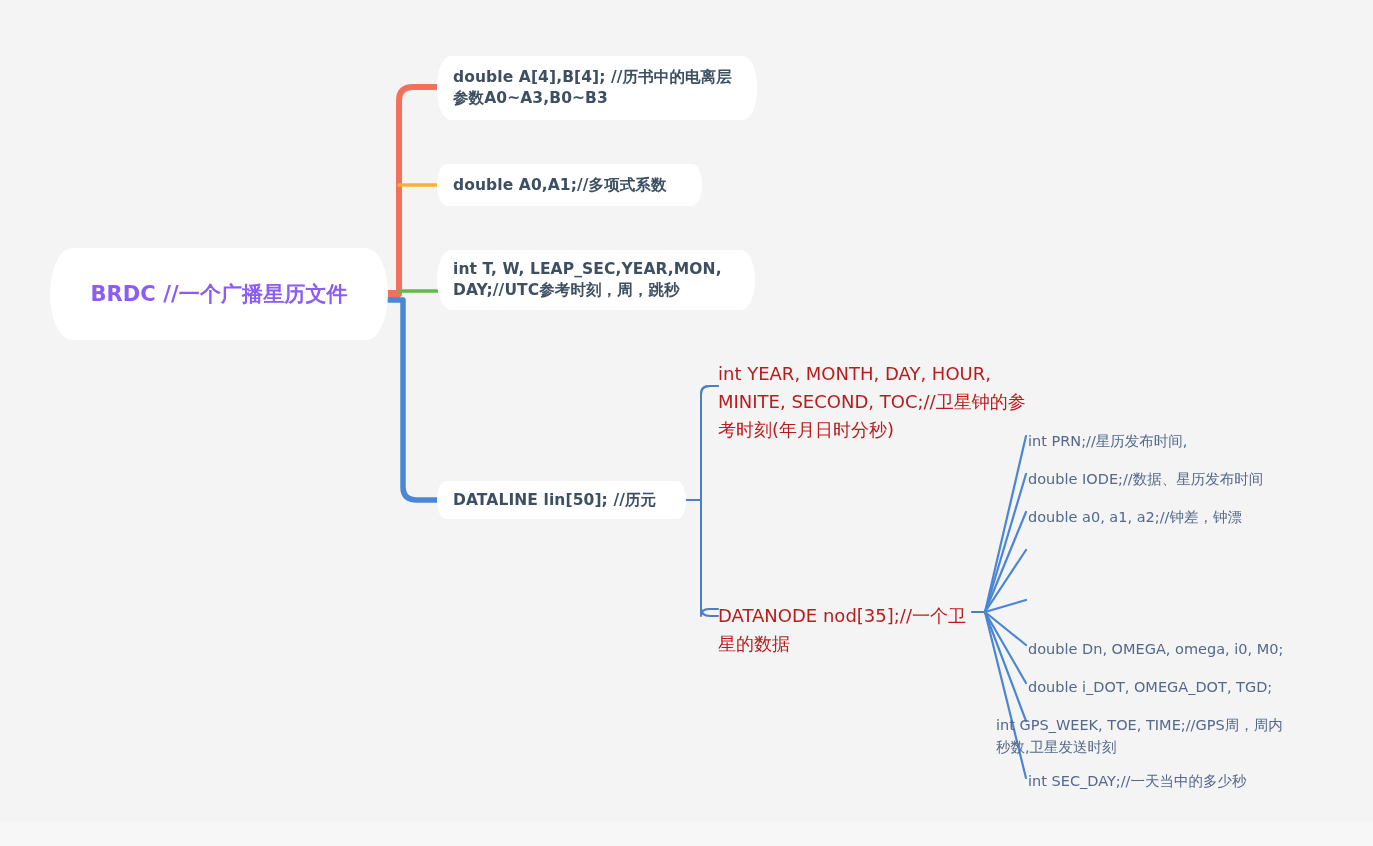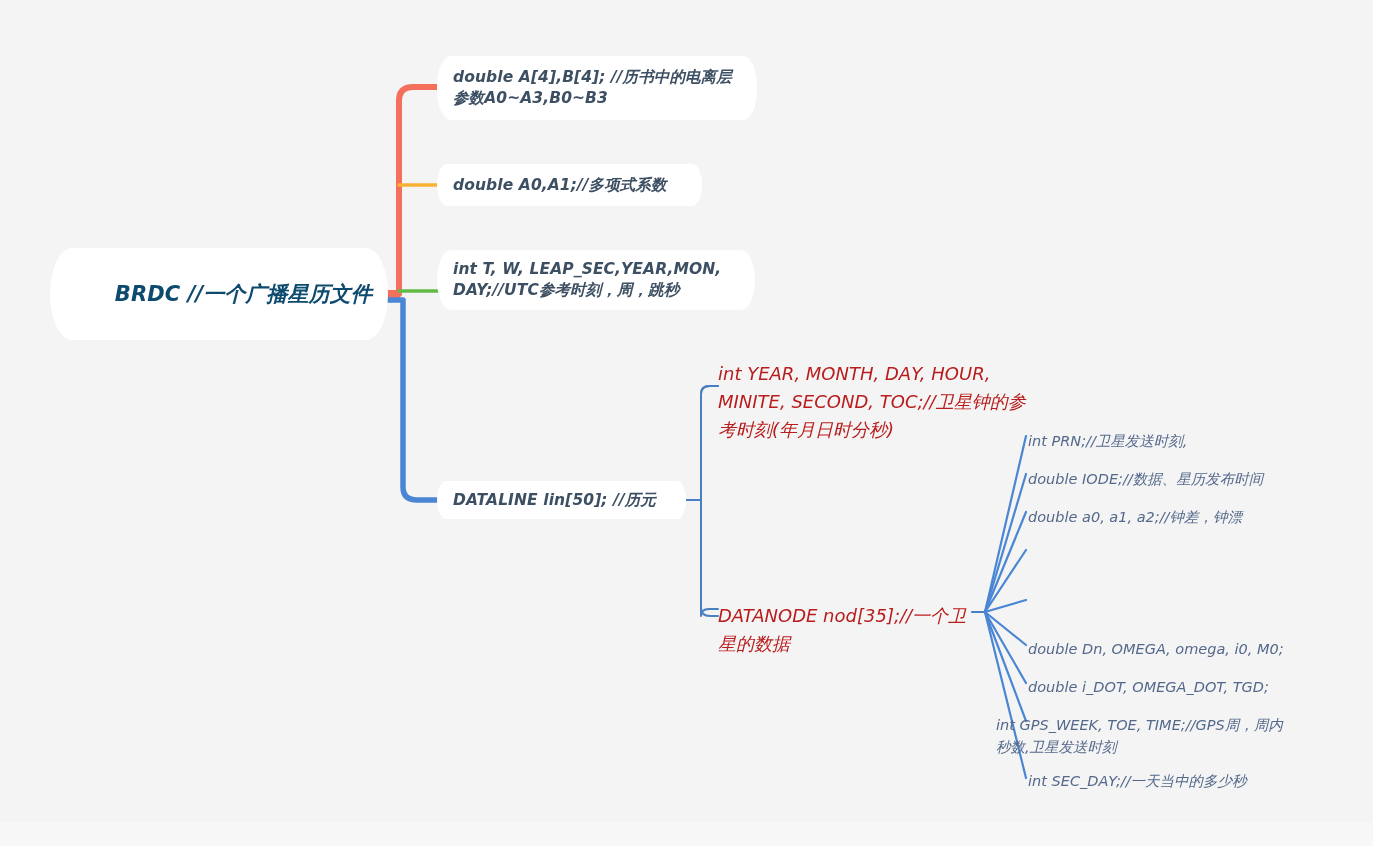--- a/index.html
+++ b/index.html
@@ -45,44 +45,43 @@
     font-weight: bold;
     display: flex;
     align-items: center;
     box-sizing: border-box;
     border-radius: 14px / 30px;
     padding: 10px 16px;
     line-height: 1.35;
     letter-spacing: 0.1px;
   }
   .card.root {
-    justify-content: flex-end;
+    justify-content: center;
     text-align: center;
     font-size: 21px;
     border-radius: 22px / 46px;
-    color: #0c4a6e;
+    color: #8b5cf6;
   }
   .card.level1 {
     font-size: 15.5px;
   }
 
   
   .plain {
     position: absolute;
     color: #4a6285;
     font-size: 14.5px;
     line-height: 1.5;
     box-sizing: border-box;
   }
   .plain.lvl2 { color: #b91c1c; font-size: 18px; }
   .plain.lvl3 { color: #53688b; font-size: 14.5px; }
 
   .cjk {
     font-family: "DejaVu Sans", "Liberation Sans", sans-serif;
-    font-style: italic;
   }
 </style>
 </head>
 <body>
 
 <div id="canvas">
 
   <svg id="edges" viewBox="0 0 1373 846" xmlns="http://www.w3.org/2000/svg">
 
     <path d="M 388,294 L 399,294 L 399,101 Q 399,87 413,87 L 440,87" fill="none" stroke="#f4705c" stroke-width="6" stroke-linecap="round" stroke-linejoin="round"></path>
@@ -135,21 +134,21 @@
 
   <div class="plain lvl2" style="left:718px; top:360px; width:312px;">
     <span class="cjk">int YEAR, MONTH, DAY, HOUR, MINITE, SECOND, TOC;//卫星钟的参考时刻(年月日时分秒)</span>
   </div>
 
   <div class="plain lvl2" style="left:718px; top:602px; width:260px;">
     <span class="cjk">DATANODE nod[35];//一个卫星的数据</span>
   </div>
 
   <div class="plain lvl3" style="left:1028px; top:431px; width:320px;">
-    <span class="cjk">int PRN;//卫星发送时刻,</span>
+    <span class="cjk">int PRN;//星历发布时间,</span>
   </div>
 
   <div class="plain lvl3" style="left:1028px; top:469px; width:320px;">
     <span class="cjk">double IODE;//数据、星历发布时间</span>
   </div>
 
   <div class="plain lvl3" style="left:1028px; top:507px; width:320px;">
     <span class="cjk">double a0, a1, a2;//钟差，钟漂</span>
   </div>
 

